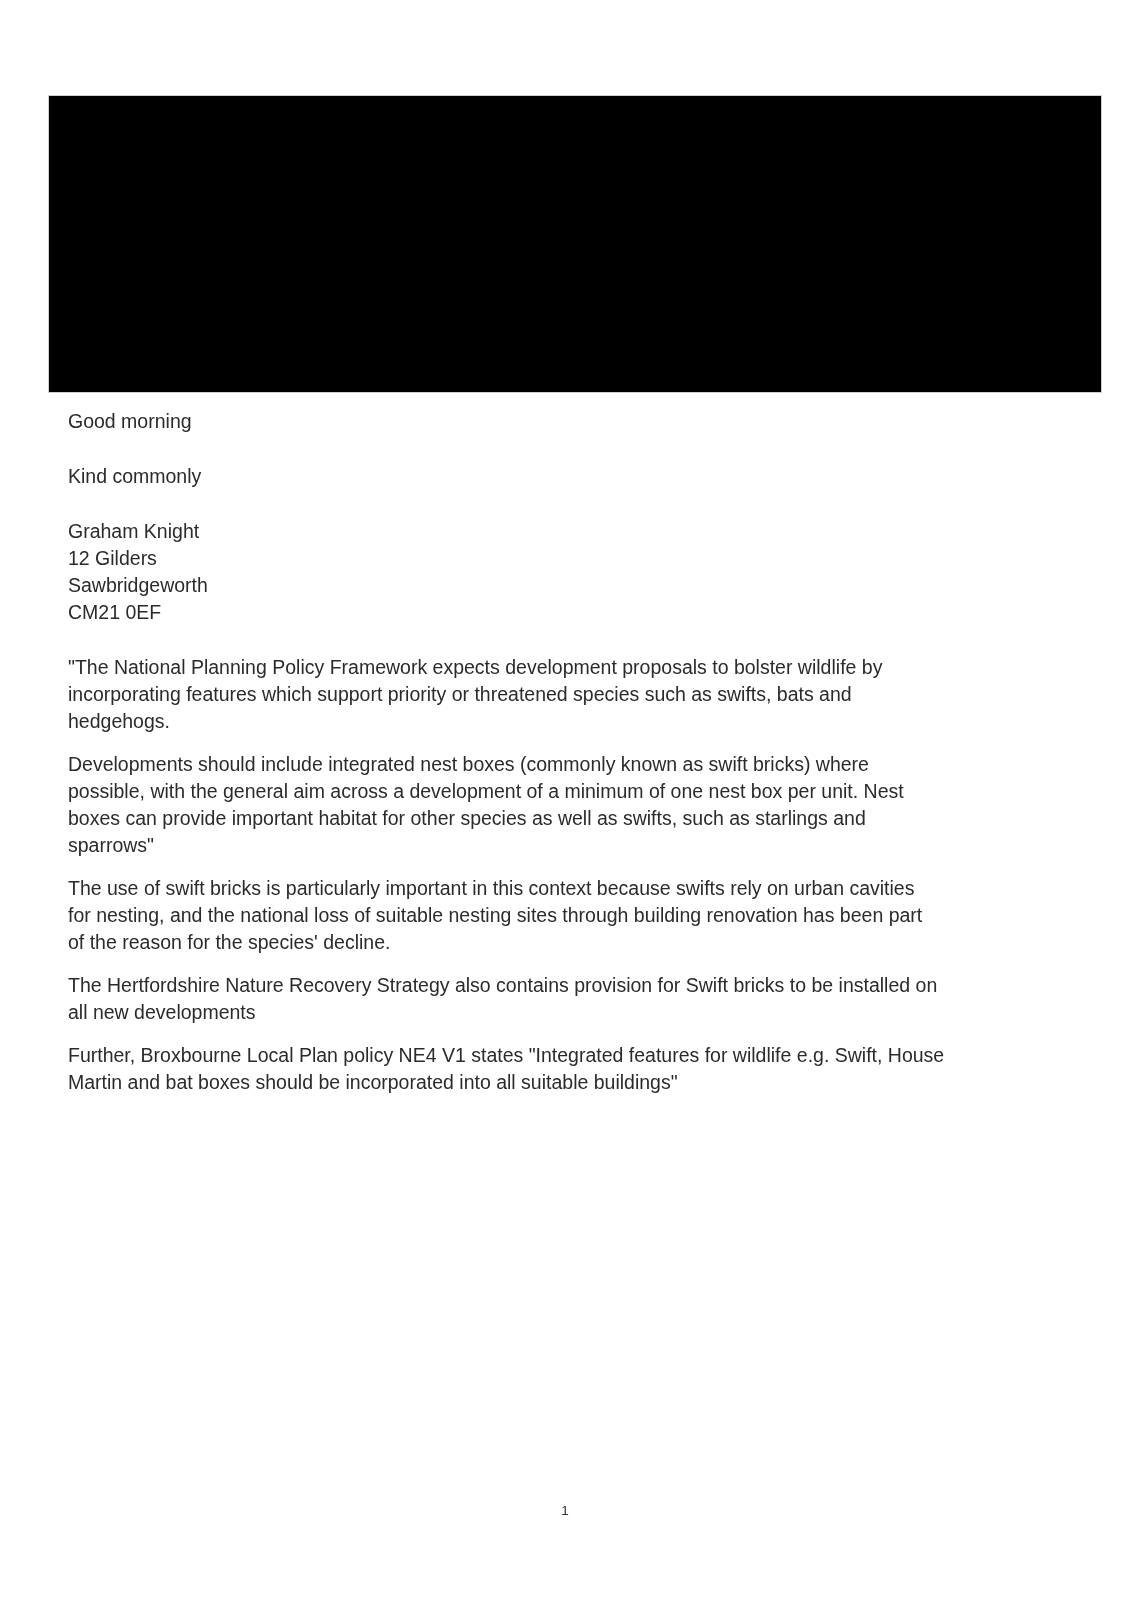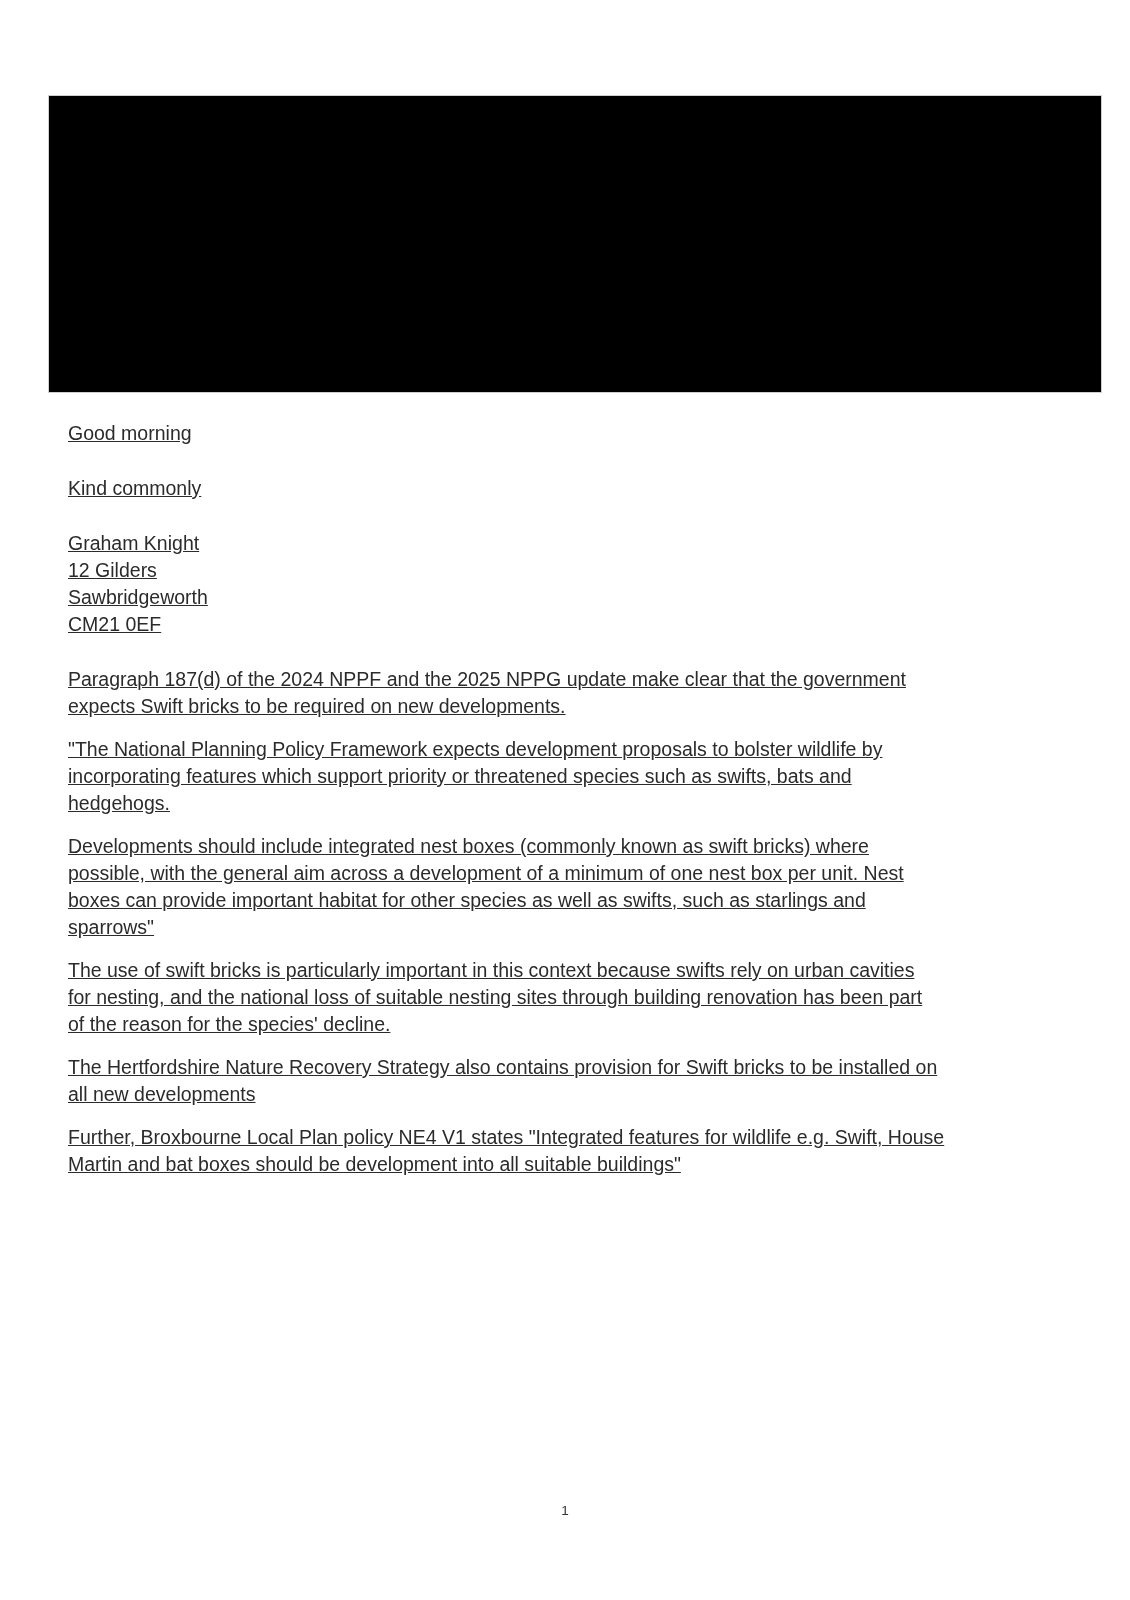--- a/index.html
+++ b/index.html
@@ -28,23 +28,22 @@
   }
   .content {
     position: absolute;
     left: 68px;
     top: 404px;
     width: 1008px;
     font-size: 19.5px;
     line-height: 27px;
   }
   .content p {
-    margin: 16px 0 16px 0;
+    margin: 4px 0 16px 0;
     white-space: pre-line;
-    text-decoration: underline;
   }
   .content p.blank-after {
     margin-bottom: 28px;
   }
   .page-number {
     position: absolute;
     left: 0;
     top: 1503px;
     width: 100%;
     text-align: center;
@@ -66,41 +65,39 @@
 
     <p class="blank-after">Kind commonly</p>
 
     <p class="blank-after">Graham Knight
 12 Gilders
 Sawbridgeworth
 CM21 0EF</p>
 
 
 
-    <p>Paragraph 187(d) of the 2024 NPPF and the 2025 NPPG update make clear that the government
-expects Swift bricks to be required on new developments.</p>
 
 
     <p>"The National Planning Policy Framework expects development proposals to bolster wildlife by
 incorporating features which support priority or threatened species such as swifts, bats and
 hedgehogs.</p>
 
     <p>Developments should include integrated nest boxes (commonly known as swift bricks) where
 possible, with the general aim across a development of a minimum of one nest box per unit. Nest
 boxes can provide important habitat for other species as well as swifts, such as starlings and
 sparrows"</p>
 
     <p>The use of swift bricks is particularly important in this context because swifts rely on urban cavities
 for nesting, and the national loss of suitable nesting sites through building renovation has been part
 of the reason for the species' decline.</p>
 
     <p>The Hertfordshire Nature Recovery Strategy also contains provision for Swift bricks to be installed on
 all new developments</p>
 
     <p>Further, Broxbourne Local Plan policy NE4 V1 states "Integrated features for wildlife e.g. Swift, House
-Martin and bat boxes should be development into all suitable buildings"</p>
+Martin and bat boxes should be incorporated into all suitable buildings"</p>
 
 
   </div>
 
   <div class="page-number">1</div>
 
 </div>
 
 </body></html>

